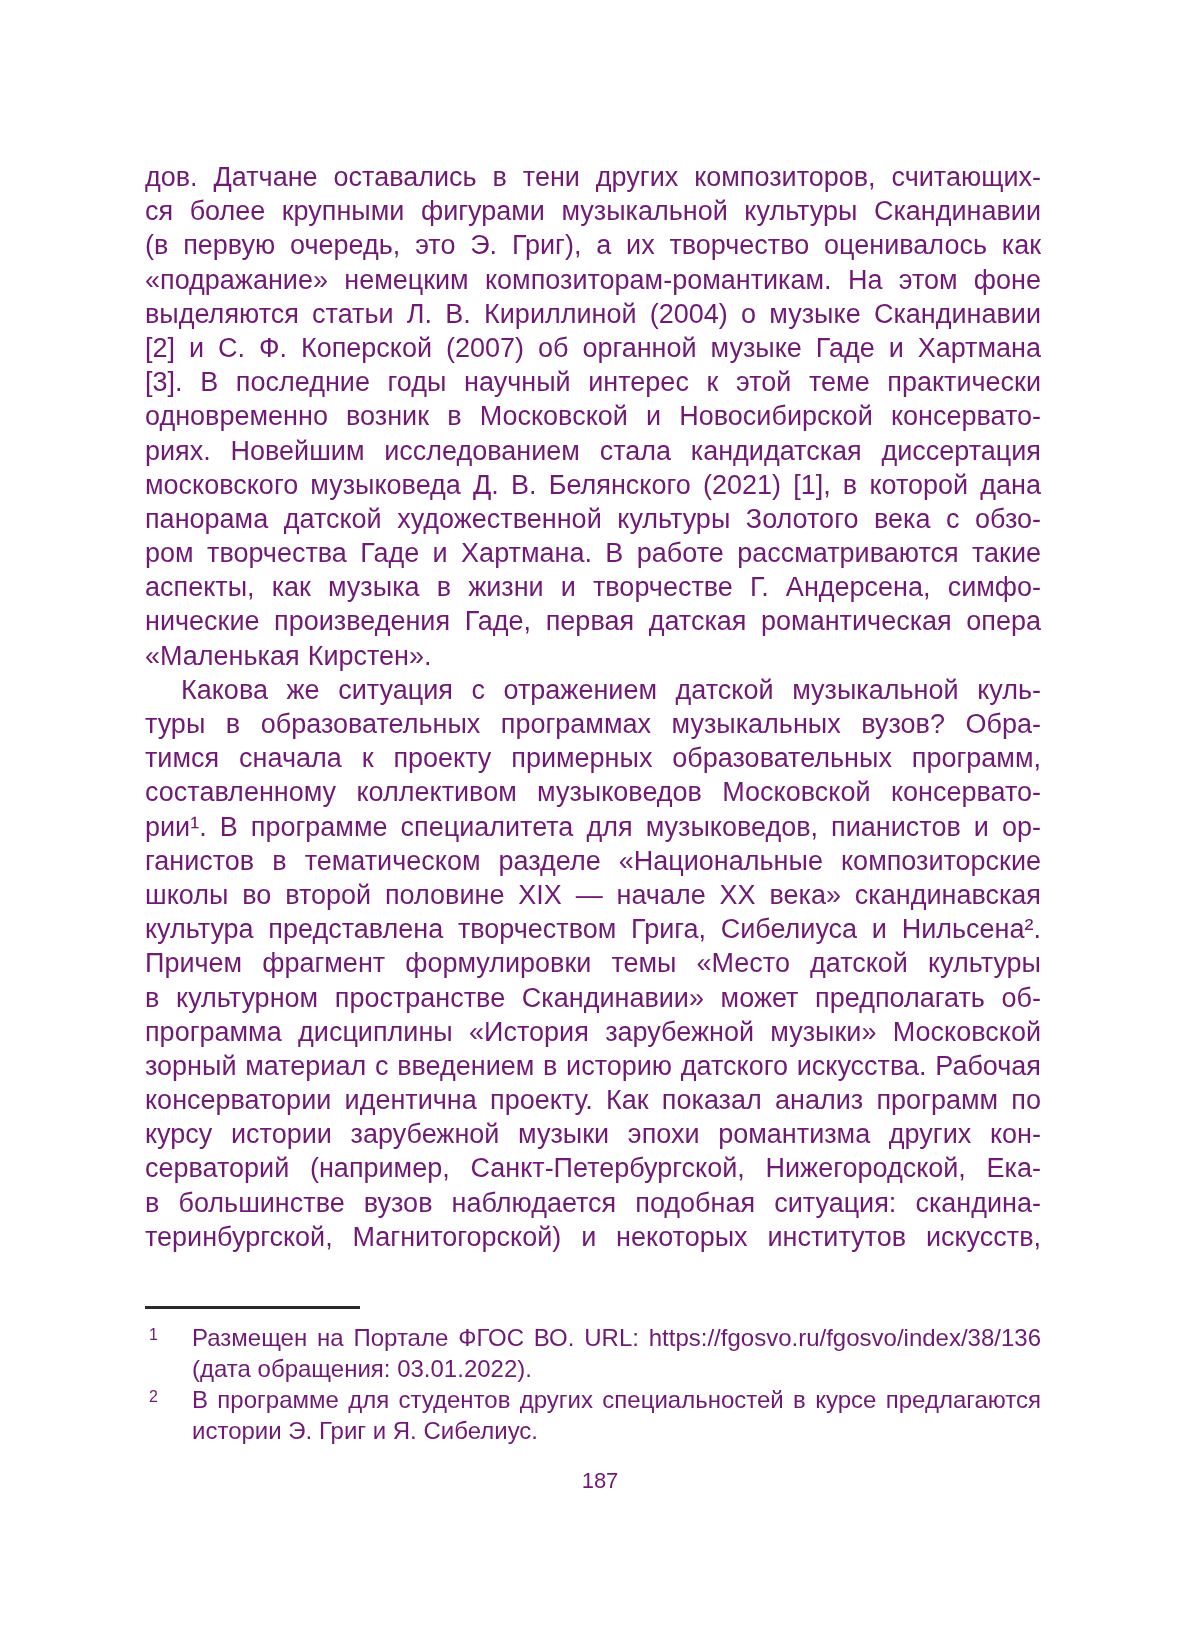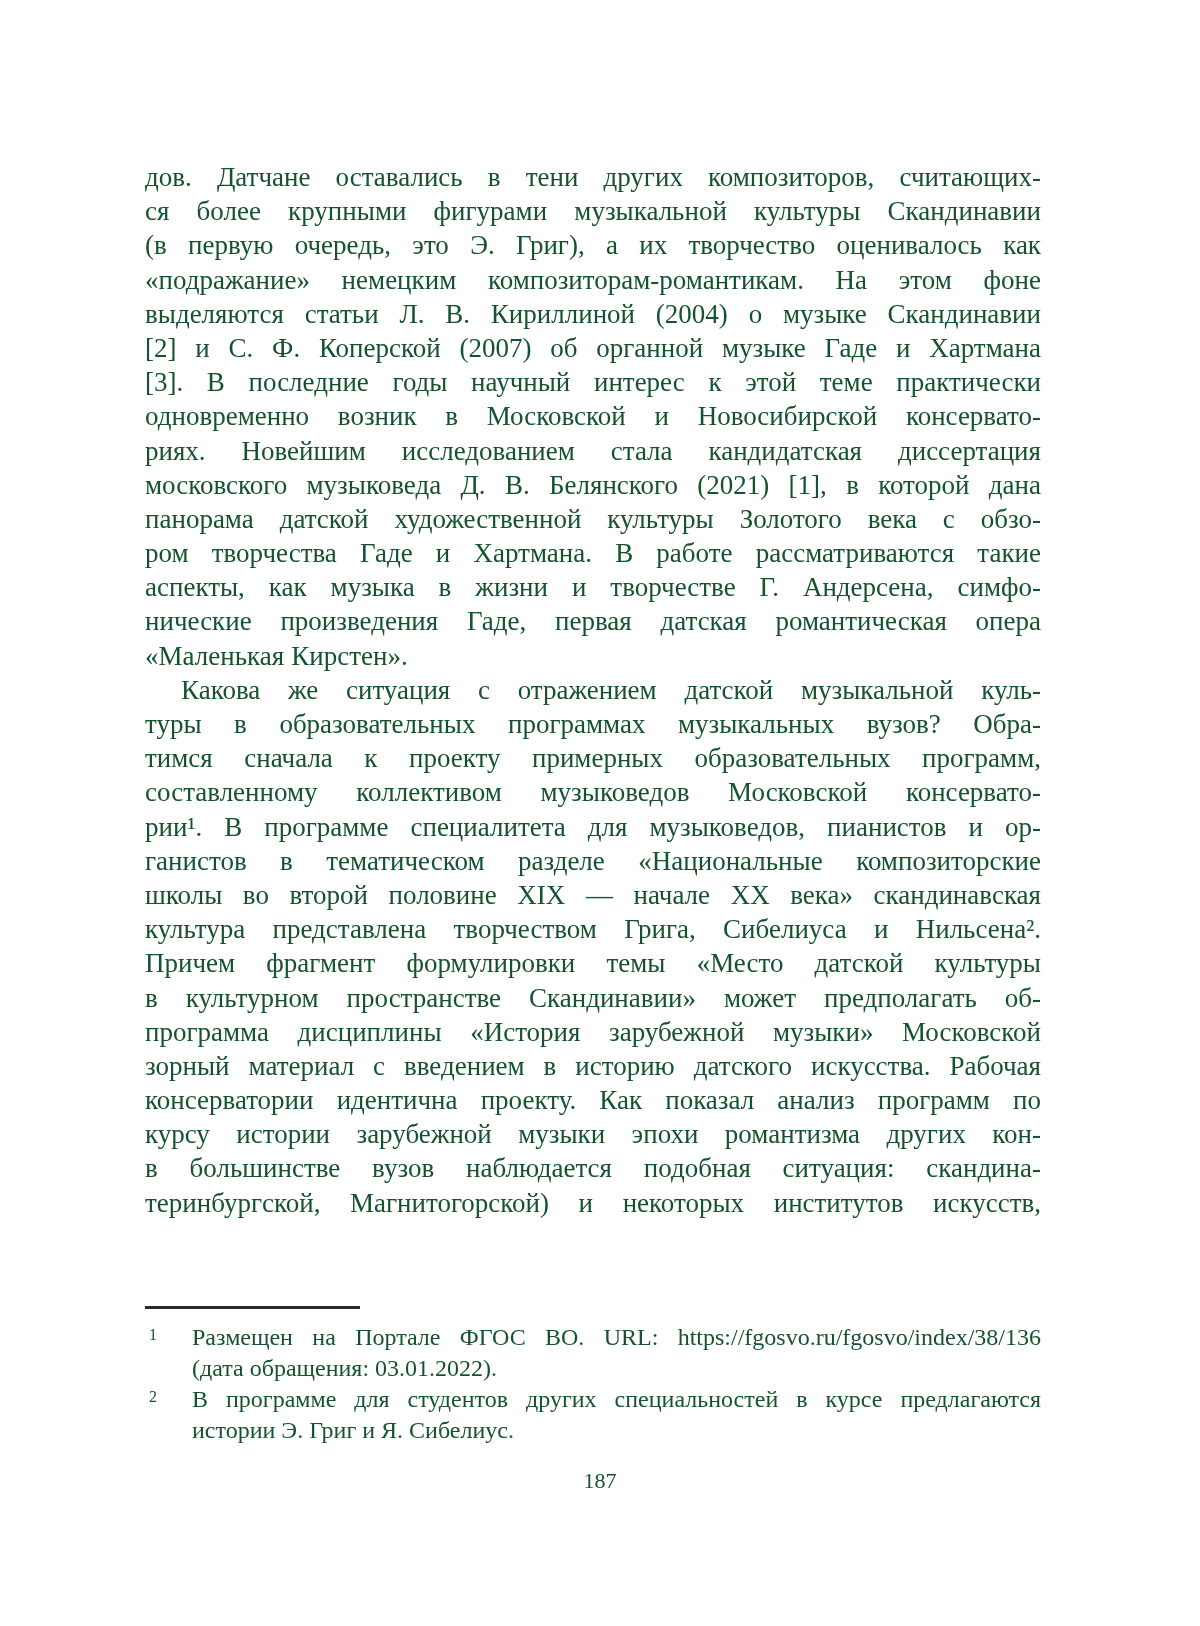--- a/index.html
+++ b/index.html
@@ -5,22 +5,22 @@
   html, body {
     margin: 0;
     padding: 0;
     background: #ffffff;
   }
   .page {
     position: relative;
     width: 1200px;
     height: 1626px;
     background: #ffffff;
-    color: #14532d;
-    font-family: Liberation Serif, serif;
+    color: #701a75;
+    font-family: Liberation Sans, sans-serif;
     overflow: hidden;
   }
   
   .text-block {
     position: absolute;
     left: 145px;
     top: 160px;
     width: 896px;
     font-size: 27px;
   }
@@ -118,20 +118,21 @@
         <div class="line just">рии¹. В программе специалитета для музыковедов, пианистов и ор-</div>
         <div class="line just">ганистов в тематическом разделе «Национальные композиторские</div>
         <div class="line just">школы во второй половине XIX — начале XX века» скандинавская</div>
         <div class="line just">культура представлена творчеством Грига, Сибелиуса и Нильсена².</div>
         <div class="line just">Причем фрагмент формулировки темы «Место датской культуры</div>
         <div class="line just">в культурном пространстве Скандинавии» может предполагать об-</div>
         <div class="line just">программа дисциплины «История зарубежной музыки» Московской</div>
         <div class="line just">зорный материал с введением в историю датского искусства. Рабочая</div>
         <div class="line just">консерватории идентична проекту. Как показал анализ программ по</div>
         <div class="line just">курсу истории зарубежной музыки эпохи романтизма других кон-</div>
+        <div class="line just">серваторий (например, Санкт-Петербургской, Нижегородской, Ека-</div>
         <div class="line just">в большинстве вузов наблюдается подобная ситуация: скандина-</div>
         <div class="line just">теринбургской, Магнитогорской) и некоторых институтов искусств,</div>
       </div>
     </main>
   <div class="fn-sep"></div>
   <section class="footnotes">
       <div class="footnote">
         <span class="fn-marker">1</span>
         <div class="fn-line just">Размещен на Портале ФГОС ВО. URL: https://fgosvo.ru/fgosvo/index/38/136</div>
         <div class="fn-line">(дата обращения: 03.01.2022).</div>

